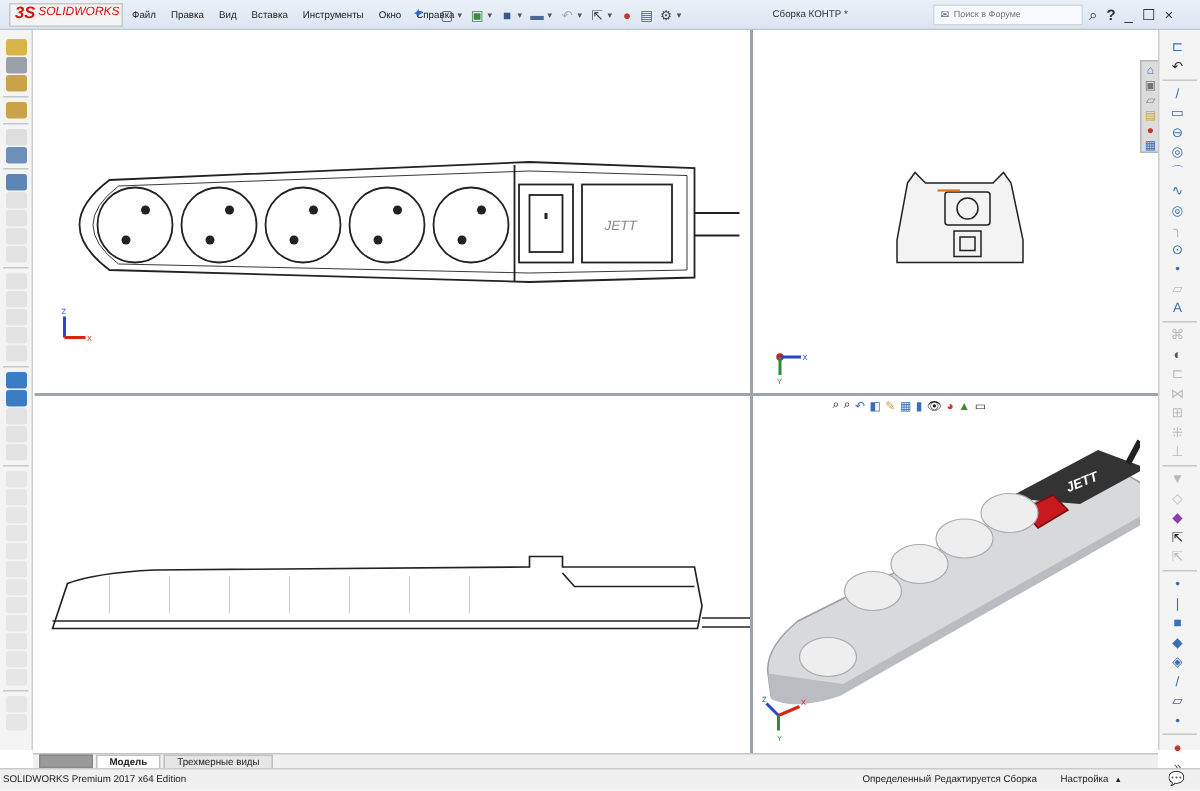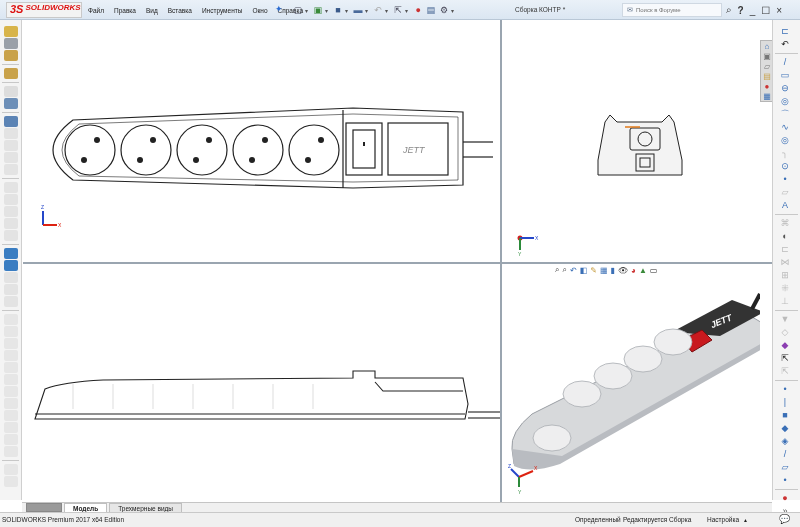--- a/index.html
+++ b/index.html
@@ -1,20 +1,20 @@
 <!DOCTYPE html>
 <html><head>
 <meta charset="utf-8">
 <style>
 *{box-sizing:border-box;margin:0;padding:0}
 html,body{width:800px;height:527px;overflow:hidden;background:#fff;font-family:"Liberation Sans",sans-serif;font-size:7px;color:#222}
 .titlebar{position:absolute;left:0;top:0;width:800px;height:20px;background:linear-gradient(#eaf1f8,#dbe6f2);border-bottom:1px solid #b9c7d6}
 .logo{position:absolute;left:6px;top:2px;width:76px;height:16px;background:#f3f3f3;border:1px solid #c9c9c9;display:flex;align-items:flex-start;padding-left:3px}
 .logo .ds{color:#d11;font-weight:bold;font-size:11px;font-style:italic;margin-right:2px}
-.logo .sw{color:#d11;font-weight:bold;font-size:8px;font-style:italic}
+.logo .sw{color:#d11;font-weight:normal;font-size:8px;font-style:italic}
 .menu{position:absolute;left:88px;top:0;height:20px;display:flex;align-items:center}
 .menu span{margin-right:10px;font-size:6.5px;color:#222;cursor:default}
 .pin{position:absolute;left:275px;top:4px;color:#2a6bd1;font-size:9px}
 .tb{position:absolute;left:292px;top:2px;height:16px;display:flex;align-items:center}
 .tb .ic{width:12px;height:12px;margin-right:1px;display:flex;align-items:center;justify-content:center;font-size:9px;color:#445}
 .tb .dd{font-size:6px;color:#555;margin-right:4px}
 .doc-title{position:absolute;left:515px;top:6px;font-size:6.5px;color:#333}
 .search{position:absolute;left:622px;top:3px;width:100px;height:14px;background:#f7f9fc;border:1px solid #cfd8e2;display:flex;align-items:center;padding-left:4px;color:#888;font-size:6px}
 .search .s-ic{color:#5b6f86;font-size:7px;margin-right:3px}
 .winbtns{position:absolute;left:723px;top:2px;display:flex;align-items:center;height:16px}

